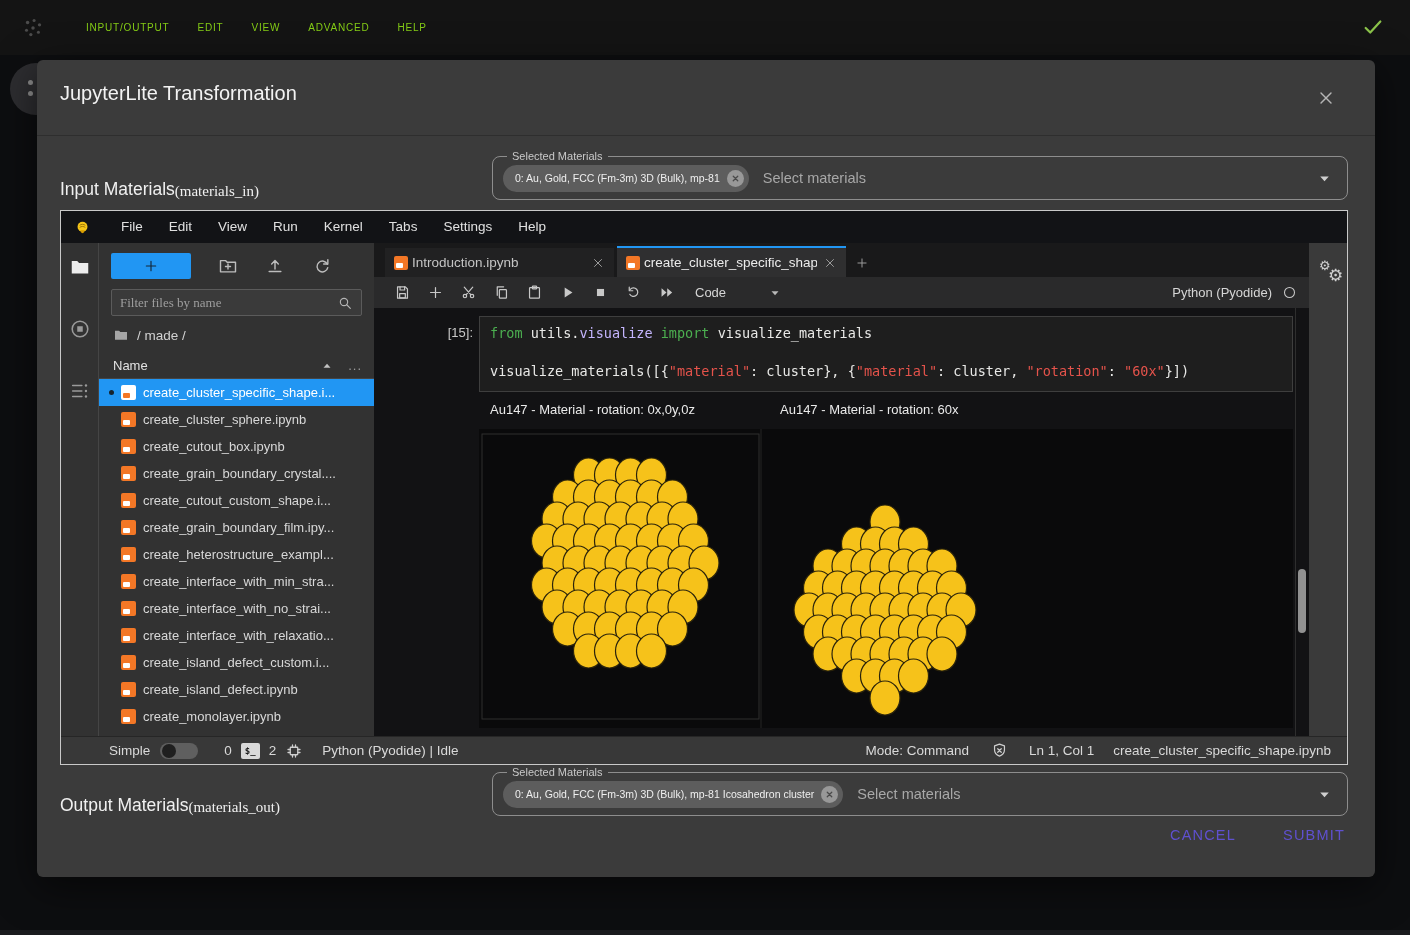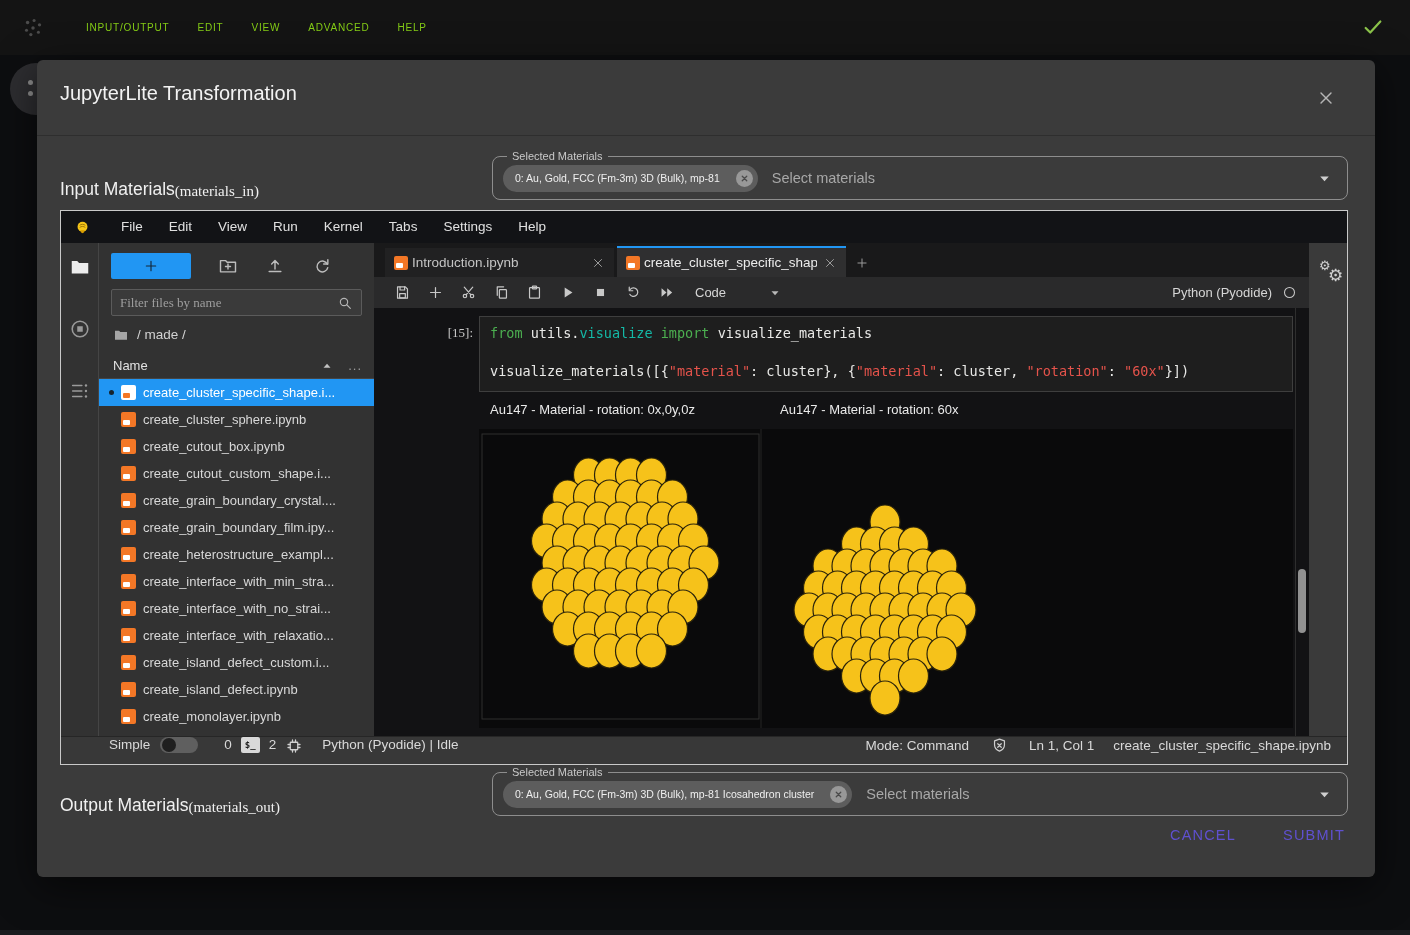--- a/index.html
+++ b/index.html
@@ -29,21 +29,21 @@
   .dlg-divider{position:absolute;left:0;top:75px;width:100%;height:1px;background:#2e2e2e}
 
   .row-label{position:absolute;left:23px;height:44px;display:flex;align-items:flex-end;color:#f0f0f0;font-size:17.5px}
   .row-label .code{font-family:Liberation Serif, serif;font-size:15px}
   .lbl-in{top:96px}.lbl-out{top:712px}
 
   .fieldset{position:absolute;left:455px;width:856px;height:44px;border:1px solid #8d8d8d;border-radius:8px;
             display:flex;align-items:center;padding:0 14px 0 10px}
   .fs-in{top:96px}.fs-out{top:712px}
   .legend{position:absolute;left:14px;top:-8px;background:#3b3b3b;padding:0 5px;font-size:11px;color:#c9c9c9;line-height:14px}
-  .chip{display:inline-flex;align-items:center;gap:16px;background:#5d5d5d;border-radius:14px;height:27px;
+  .chip{display:inline-flex;align-items:center;gap:7px;background:#5d5d5d;border-radius:14px;height:27px;
         padding:0 5px 0 12px;font-size:10.5px;color:#efefef;white-space:nowrap;cursor:default}
   .chip .chipx{width:17px;height:17px;border-radius:50%;background:#989898;color:#4a4a4a;display:inline-flex;
                align-items:center;justify-content:center;cursor:pointer}
   .chip .chipx svg{width:9px;height:9px}
   .sel-ph{margin-left:14px;font-size:14.5px;color:#a8a8a8}
   .fs-caret{margin-left:auto;width:17px;height:17px;color:#cfcfcf;cursor:pointer}
 
   
   .jl{position:absolute;left:23px;top:150px;width:1288px;height:555px;border:1px solid #c9c9c9;background:#323232;
       display:flex;flex-direction:column}
@@ -63,21 +63,21 @@
   .fb-new{width:80px;height:26px;background:#2196f3;border:none;border-radius:2px;display:flex;align-items:center;
           justify-content:center;color:#142637;cursor:pointer}
   .fb-new .icon{width:16px;height:16px}
   .fb-tbi{width:20px;height:20px;color:#bdbdbd;margin-left:27px;cursor:pointer}
   .fb-filter{margin:10px 12px 0;height:27px;background:#3a3a3a;border:1px solid #5b5b5b;border-radius:2px;
              display:flex;align-items:center;padding:0 8px;flex:none}
   .fb-filter input{flex:1;background:none;border:none;outline:none;color:#ddd;font-size:13px;
                    font-family:Liberation Serif, serif}
   .fb-filter input::placeholder{color:#9e9e9e}
   .fb-filter .icon{width:16px;height:16px;color:#b5b5b5}
-  .fb-crumb{margin:11px 14px 0;display:flex;gap:8px;font-size:13.5px;color:#d2d2d2}
+  .fb-crumb{margin:11px 14px 0;display:flex;align-items:center;gap:8px;font-size:13.5px;color:#d2d2d2}
   .fb-crumb .icon{width:16px;height:16px;color:#a5a5a5}
   .fb-head{margin-top:10px;padding:0 12px 0 14px;height:26px;display:flex;align-items:center;font-size:13px;
            color:#e2e2e2;border-bottom:1px solid #454545}
   .fb-head .sort{margin-left:auto;width:14px;height:14px;color:#c2c2c2}
   .fb-head .more{margin-left:14px;color:#9a9a9a;font-size:13px;letter-spacing:1px}
   .fb-list{flex:1;overflow:hidden}
   .frow{height:27px;display:flex;align-items:center;gap:7px;padding:0 6px 0 9px;font-size:13px;color:#d8d8d8;cursor:pointer}
   .frow .lead{width:6px;flex:none;display:flex;justify-content:center}
   .frow .lead i{width:5px;height:5px;border-radius:50%;background:#15232e;display:none}
   .frow.sel{background:#2196f3;color:#fff}
@@ -102,36 +102,36 @@
   .nb-toolbar{height:31px;background:#2a2a2b;display:flex;align-items:center;padding:0 12px;flex:none}
   .ti{width:33px;height:24px;display:flex;align-items:center;justify-content:center;color:#c8c8c8;cursor:pointer}
   .ti .icon{width:17px;height:17px}
   .code-lbl{margin-left:12px;font-size:13px;color:#d6d6d6;cursor:pointer}
   .code-caret{margin-left:42px;width:14px;height:14px;color:#b9b9b9;cursor:pointer}
   .tb-right{margin-left:auto;display:flex;align-items:center;gap:10px;font-size:13px;color:#d6d6d6}
   .tb-right .icon{width:15px;height:15px;color:#c8c8c8;cursor:pointer}
 
   .nb-content{flex:1;position:relative;background:#121214;min-height:0;overflow:hidden}
   .prompt{position:absolute;left:14px;top:17px;width:85px;text-align:right;
-          font-family:Liberation Serif, serif;font-size:13px;color:#c9c9c9}
+          font-family:Liberation Sans, sans-serif;font-size:13px;color:#c9c9c9}
   .cell{position:absolute;left:105px;top:8px;width:814px;height:76px;background:#1e1e1e;border:1px solid #3e3e3e;
         padding:7px 10px;font-family:"DejaVu Sans Mono",monospace;font-size:13.5px;line-height:19px;white-space:pre;cursor:text}
-  .tok.kw{color:#4caf50}.tok.fn{color:#14b8a6}.tok.str{color:#e5534b}.tok.pl{color:#e9e9e7}
+  .tok.kw{color:#4caf50}.tok.fn{color:#c4b5fd}.tok.str{color:#e5534b}.tok.pl{color:#e9e9e7}
   .cap{position:absolute;top:94px;font-size:13px;color:#eaeaea}
   .cap-left{left:116px}.cap-right{left:406px}
   .plot{position:absolute;left:105px;top:121px;width:814px;height:299px;background:#0a0a0b}
   .nb-vline{position:absolute;right:13px;top:0;bottom:0;width:1px;background:#2e2e2e}
   .scroll-thumb{position:absolute;right:3px;top:261px;width:8px;height:64px;background:#919191;border-radius:4px;cursor:pointer}
 
   .jl-gap{flex:1;background:#3a3a3a;position:relative}
   .gears{position:absolute;left:10px;top:16px;width:30px;height:30px;color:#d0d0d0;cursor:pointer;line-height:1}
   .gears .g1{position:absolute;left:0;top:0;font-size:13px}
   .gears .g2{position:absolute;left:9px;top:8px;font-size:17px}
 
-  .jl-status{height:28px;background:#383838;border-top:1px solid #262626;display:flex;align-items:flex-start;
+  .jl-status{height:28px;background:#383838;border-top:1px solid #262626;display:flex;align-items:center;
              font-size:13.5px;color:#d9d9d9;padding:0 16px;flex:none}
   .st-simple{margin-left:32px}
   .toggle{margin-left:10px;width:38px;height:16px;border-radius:8px;background:#5f5f5f;position:relative;cursor:pointer}
   .toggle .knob{position:absolute;left:2px;top:1px;width:14px;height:14px;border-radius:50%;background:#1f1f1f}
   .st-num{margin-left:26px}
   .term-badge{margin-left:9px;width:19px;height:16px;background:#d9d9d9;border-radius:2px;color:#1a1a1a;
               font-family:"DejaVu Sans Mono",monospace;font-size:9px;font-weight:bold;display:flex;
               align-items:center;justify-content:center}
   .st-num2{margin-left:9px}
   .cpu{margin-left:9px;width:18px;height:18px;color:#cfcfcf}
@@ -330,26 +330,26 @@
                 <span class="fname">create_cluster_sphere.ipynb</span>
               </div>
               <div class="frow">
                 <span class="lead"></span>
                 <span class="nbfi"></span>
                 <span class="fname">create_cutout_box.ipynb</span>
               </div>
               <div class="frow">
                 <span class="lead"></span>
                 <span class="nbfi"></span>
+                <span class="fname">create_grain_boundary_crystal....</span>
+              </div>
+              <div class="frow">
+                <span class="lead"></span>
+                <span class="nbfi"></span>
                 <span class="fname">create_cutout_custom_shape.i...</span>
-              </div>
-              <div class="frow">
-                <span class="lead"></span>
-                <span class="nbfi"></span>
-                <span class="fname">create_grain_boundary_crystal....</span>
               </div>
               <div class="frow">
                 <span class="lead"></span>
                 <span class="nbfi"></span>
                 <span class="fname">create_grain_boundary_film.ipy...</span>
               </div>
               <div class="frow">
                 <span class="lead"></span>
                 <span class="nbfi"></span>
                 <span class="fname">create_heterostructure_exampl...</span>

